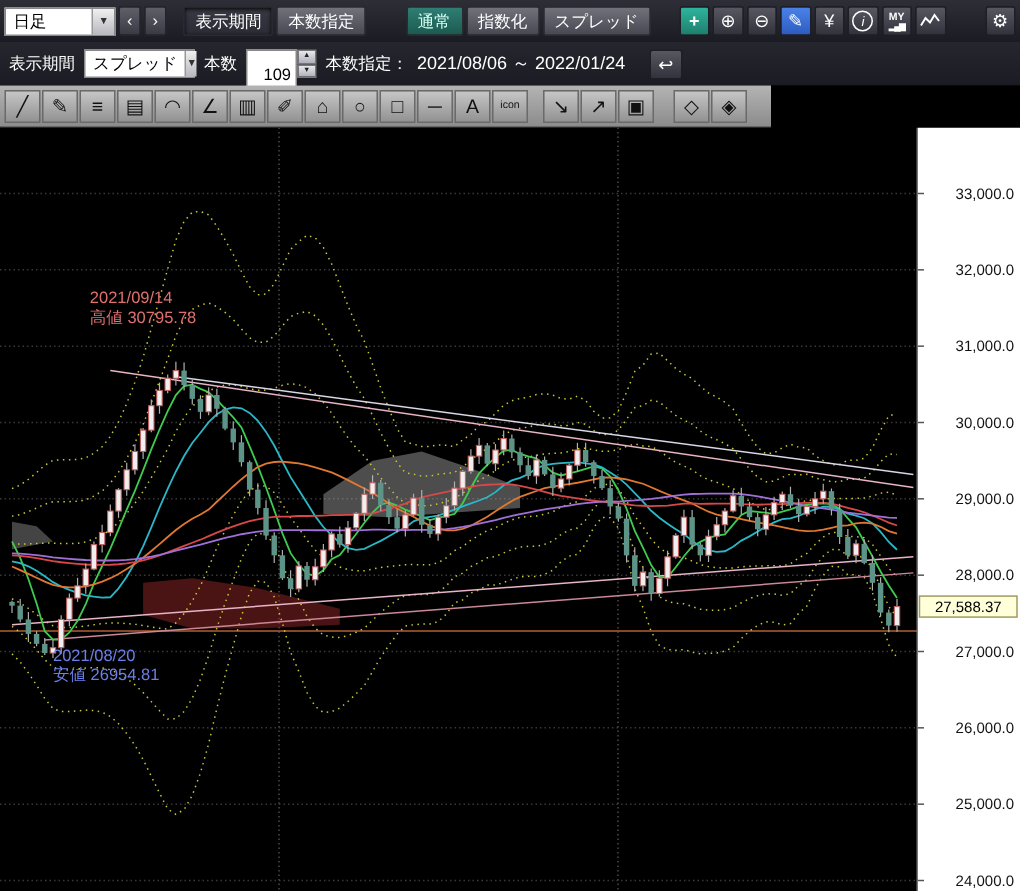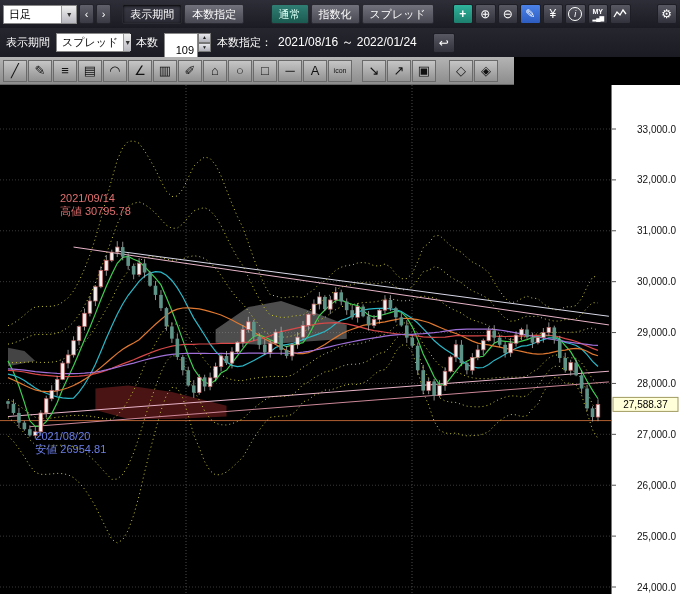--- a/index.html
+++ b/index.html
@@ -99,21 +99,21 @@
   </div>
   <span class="lbl">本数</span>
   <div class="numwrap">
     <span class="numval">109</span>
     <span class="spin">
       <span>▲</span>
       <span>▼</span>
     </span>
   </div>
   <span class="lbl">本数指定：</span>
-  <span class="range">2021/08/16 ～ 2022/01/24</span>
+  <span class="range">2021/08/06 ～ 2022/01/24</span>
   <button class="ibtn reset">
       <span>↩</span>
     </button>
 </div>
 
 <div class="tb3">
   <div class="tb3in">
     <button class="tool">╱</button>
     <button class="tool">✎</button>
     <button class="tool">≡</button>

